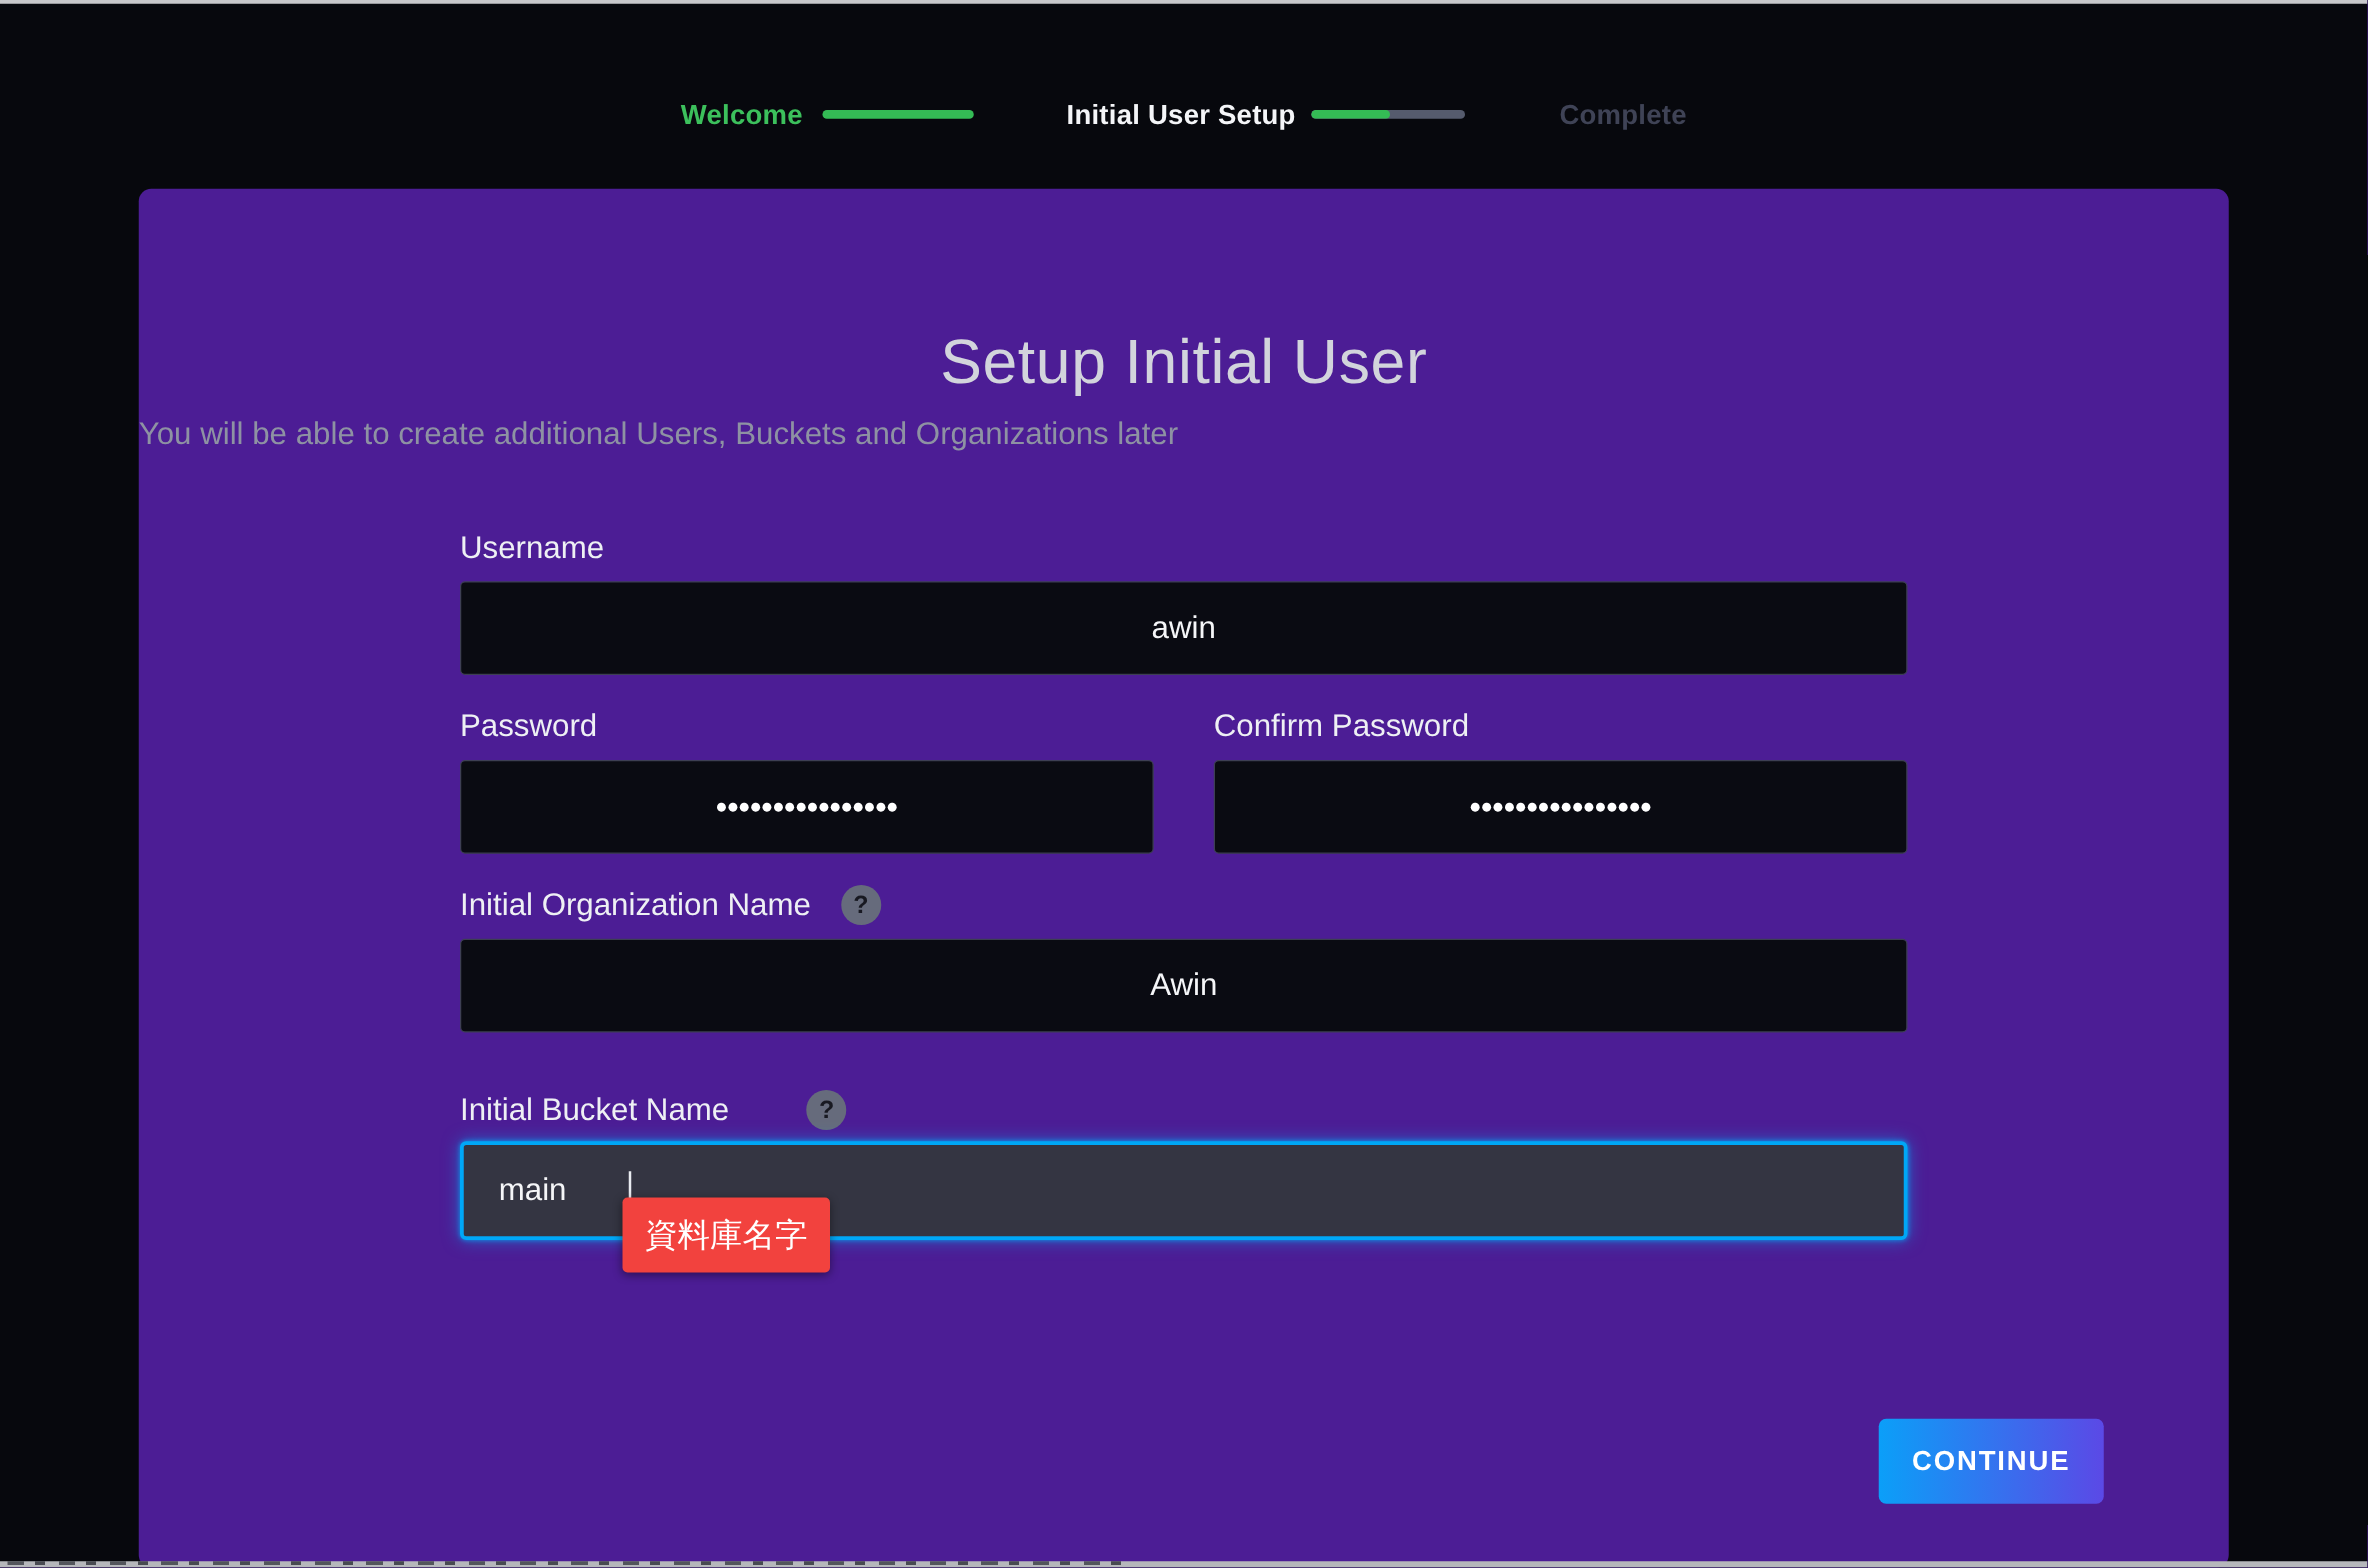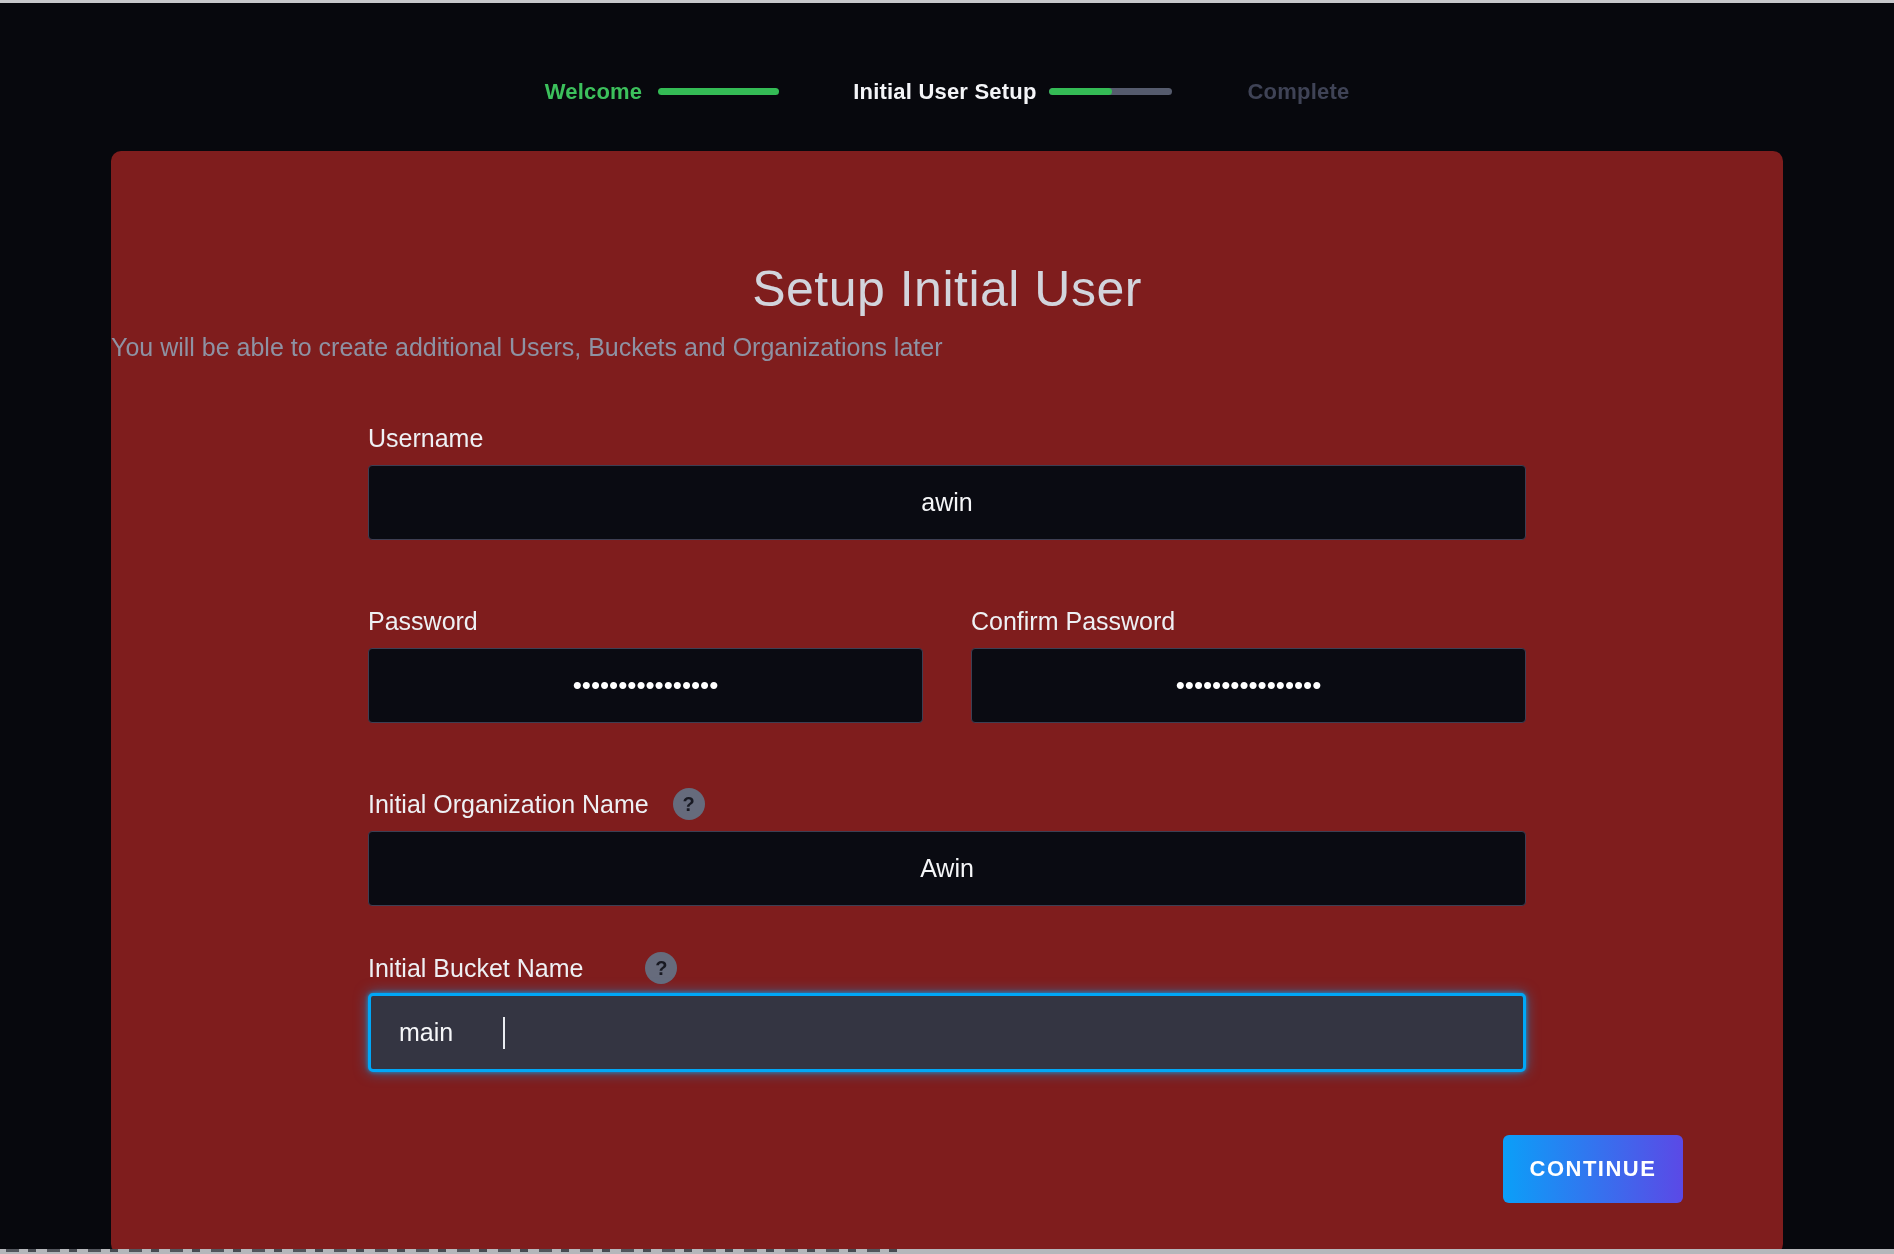--- a/index.html
+++ b/index.html
@@ -36,34 +36,34 @@
   .step-active{color:#f4f5f8;}
   .step-upcoming{color:#3f4356;}
   .step-bar{height:7px;border-radius:4px;background:#555b6d;position:relative;overflow:hidden;}
   .bar1{width:121px;margin-left:16px;margin-right:74px;background:#34bb55;}
   .bar2{width:123px;margin-left:12px;margin-right:76px;}
   .bar-fill{position:absolute;left:0;top:0;bottom:0;width:52%;background:#34bb55;border-radius:4px;}
 
   
   .card{
     position:absolute;left:111px;top:151px;width:1672px;height:1103px;
-    background:#7f1d1d;border-radius:10px;
+    background:#4c1d95;border-radius:10px;
   }
   .page-title{
     margin:109px 0 0 0;text-align:center;
     font-size:50px;font-weight:300;color:#d2d4dc;letter-spacing:.5px;
     line-height:58px;
   }
   .page-subtitle{
     margin:14px 0 0 0;text-align:left;
     font-size:25px;color:#8e92a3;line-height:30px;font-weight:normal;
   }
 
   .form{width:1158px;margin:0 auto;}
-  .field-label-row{display:flex;align-items:center;margin-top:66px;height:30px;}
+  .field-label-row{display:flex;align-items:center;margin-top:26px;height:30px;}
   .field-label{font-size:25px;color:#eef0f4;line-height:30px;}
   .help-badge{
     width:32px;height:32px;border-radius:50%;margin-left:24px;
     background:#666b7c;color:#181922;font-weight:bold;font-size:20px;
     display:flex;align-items:center;justify-content:center;
     cursor:default;flex:0 0 auto;
   }
   .text-input{
     box-sizing:border-box;display:block;width:100%;height:75px;margin-top:12px;
     background:#0a0b12;border:1px solid #3d3f53;border-radius:4px;
@@ -150,20 +150,23 @@
 
     <div class="field-label-row" style="margin-top:47px;gap:38px;">
       <span class="field-label">Initial Bucket Name</span>
       <span class="help-badge">?</span>
     </div>
     <div class="bucket-wrap">
       <div class="focused-input">
         <span>main</span>
         <span class="caret"></span>
       </div>
+      <div class="tooltip">
+        <span>資料庫名字</span>
+      </div>
     </div>
 
   </div>
 
   <button class="continue-btn">CONTINUE</button>
 </div>
 
 <div class="bottom-strip">
   <div class="smudges"></div>
 </div>

